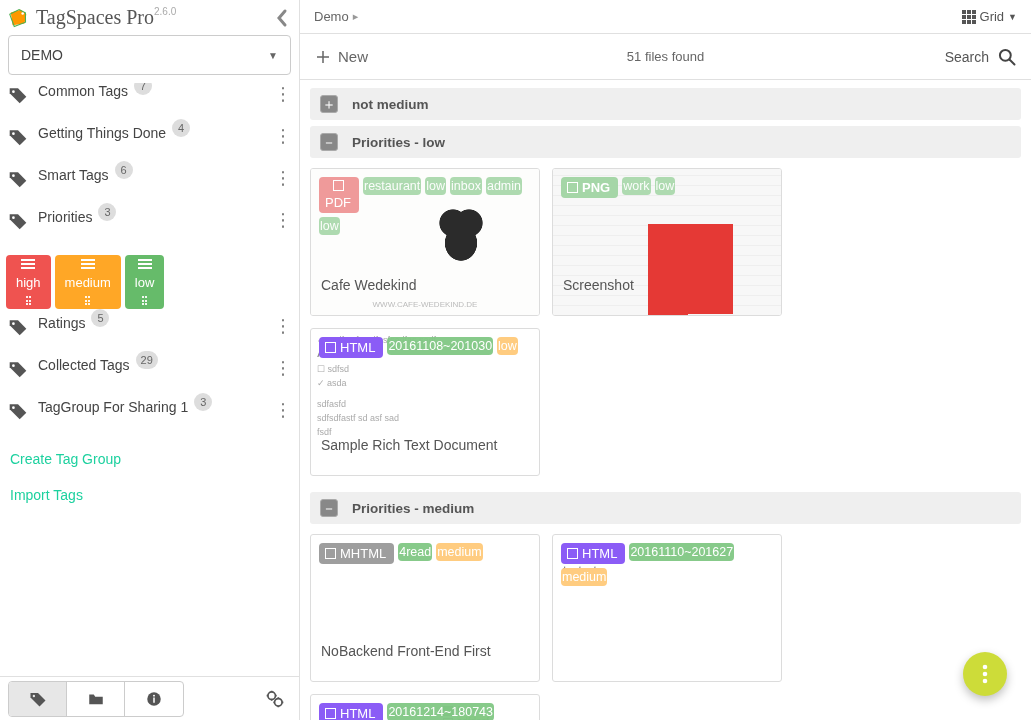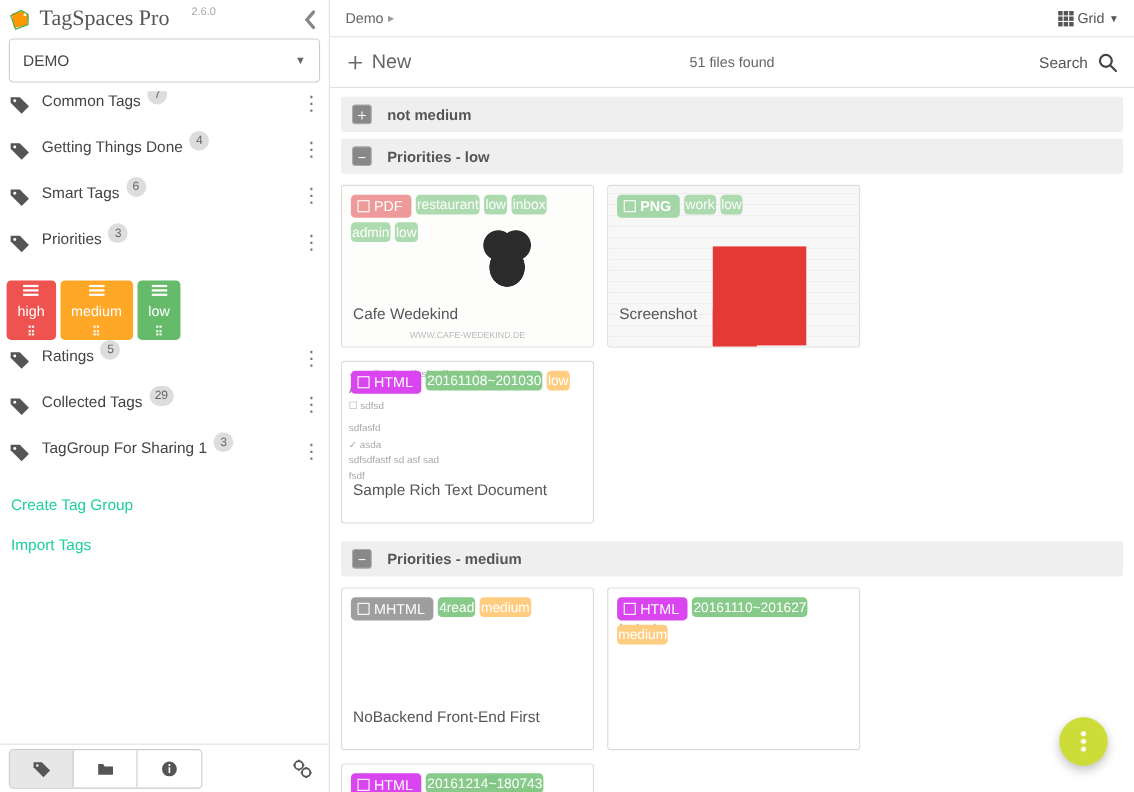--- a/index.html
+++ b/index.html
@@ -26,21 +26,21 @@
     overflow:hidden;position:relative;
   }
   
   .app{display:flex;height:100%;}
   .sidebar{width:300px;flex:none;border-right:1px solid var(--border);display:flex;flex-direction:column;position:relative;}
   .main{flex:1;display:flex;flex-direction:column;min-width:0;}
   
   .sb-header{display:flex;align-items:center;padding:6px 10px 2px 8px;}
   .logo{width:22px;height:22px;flex:none;margin-right:6px;}
   .brand{font-family:"Brush Script MT","Segoe Script",cursive;font-size:20px;color:#555;}
-  .version{font-size:10px;color:#aaa;margin-left:20px;position:relative;top:-6px;text-align:center;}
+  .version{font-size:10px;color:#aaa;margin-left:0;position:relative;top:-6px;text-align:center;}
   .sb-collapse{margin-left:auto;color:#888;cursor:pointer;font-size:22px;line-height:1;}
   
   .loc-select{margin:4px 8px 8px 8px;border:1px solid #ccc;border-radius:4px;height:40px;display:flex;align-items:center;padding:0 12px;cursor:pointer;background:#fff;}
   .loc-select .caret{margin-left:auto;font-size:10px;color:#666;}
   
   .sb-scroll{flex:1;overflow:auto;padding-bottom:80px;}
   .tag-group-row{display:flex;align-items:flex-start;height:42px;padding:0 4px 0 6px;cursor:pointer;}
   .tag-ico{width:24px;height:24px;margin-right:8px;display:flex;align-items:center;justify-content:center;color:#555;}
   .tag-ico svg{width:20px;height:20px;fill:#555;}
   .tg-name{color:var(--text);}
@@ -56,39 +56,39 @@
   .btn-group>.active{background:#e7e7e7;}
   .sb-settings{margin-left:auto;color:#555;cursor:pointer;padding:6px;}
   
   .m-top{height:34px;display:flex;align-items:center;padding:0 14px;border-bottom:1px solid var(--border);font-size:13px;color:#666;}
   .m-breadcrumb{display:flex;align-items:center;gap:4px;cursor:pointer;}
   .m-view{margin-left:auto;display:flex;align-items:center;gap:4px;cursor:pointer;color:#555;}
   .grid-ico{display:inline-grid;grid-template-columns:repeat(3,4px);grid-template-rows:repeat(3,4px);gap:1px;}
   .grid-ico span{background:#555;width:4px;height:4px;}
   
   .m-toolbar{height:46px;display:flex;align-items:center;padding:0 14px;border-bottom:1px solid var(--border);}
-  .m-new{display:flex;align-items:center;gap:6px;color:#666;cursor:pointer;font-size:18px;}
+  .m-new{display:flex;align-items:center;gap:6px;color:#666;cursor:pointer;font-size:15px;}
   .m-count{position:absolute;left:50%;transform:translateX(-50%);color:#666;font-size:13px;}
   .m-toolbar{position:relative;}
   .m-search{margin-left:auto;display:flex;align-items:center;gap:8px;color:#555;cursor:pointer;}
   
   .m-content{flex:1;overflow:auto;padding:2px 10px 40px 10px;}
   .group-header{display:flex;align-items:center;gap:14px;height:32px;background:var(--panel);border-radius:3px;padding:0 10px;margin:6px 0;}
   .gh-toggle{width:18px;height:18px;border-radius:3px;border:1px solid #aaa;background:#888;color:#fff;font-size:14px;line-height:1;display:flex;align-items:center;justify-content:center;}
   .gh-title{font-weight:600;color:#555;font-size:13.5px;}
   .cards{display:flex;gap:12px;flex-wrap:wrap;padding:4px 0 10px 0;}
   .card{width:230px;height:148px;border:1px solid #dcdcdc;border-radius:3px;position:relative;overflow:hidden;background:#fff;cursor:pointer;}
   .card .thumb{position:absolute;inset:0;}
   .card .title{position:absolute;left:10px;right:10px;top:108px;color:#555;font-size:14px;white-space:nowrap;overflow:hidden;text-overflow:ellipsis;}
   .badge-row{position:absolute;left:8px;top:8px;display:flex;flex-wrap:wrap;gap:4px;align-items:flex-start;max-width:210px;}
   .ext-badge{background:#aeaeae;color:#fff;border-radius:4px;padding:3px 8px 3px 6px;font-size:13px;display:flex;align-items:center;gap:4px;}
   .ext-badge .box{width:11px;height:11px;border:1.5px solid #fff;display:inline-block;}
-  .ext-pdf{background:#ef9a9a;}
+  .ext-pdf{background:#ef9a9a;flex-direction:column;}
   .ext-png{background:#a5d6a7;font-weight:bold;}
-  .ext-html{background:#d946ef;}
+  .ext-html{background:#8b5cf6;}
   .ext-mhtml{background:#9e9e9e;}
   .chip{border-radius:4px;padding:2px 1px;font-size:12.5px;color:#fff;}
   .chip.green{background:rgba(129,199,132,0.95);color:#fff;}
   .chip.peach{background:#ffcc80;color:#fff;}
   .chip.tag-green{background:rgba(165,214,167,0.9);color:rgba(255,255,255,0.95);}
   
   .pri-chip{border-radius:4px;padding:4px 10px;font-size:13px;color:#fff;display:inline-flex;align-items:center;gap:6px;flex-direction:column;}
   .pri-chip .grip{display:inline-grid;grid-template-columns:repeat(2,2px);grid-template-rows:repeat(3,2px);gap:1.5px;}
   .pri-chip .grip span{background:rgba(255,255,255,0.9);width:2px;height:2px;}
   .pri-high{background:var(--orange-high);}
@@ -368,22 +368,22 @@
               <span class="chip tag-green">work</span>
               <span class="chip tag-green">low</span>
             </div>
             <div class="title">Screenshot</div>
           </div>
           <div class="card">
             <div class="thumb th-rtf">
               <div>✓ sadfa sf asdfasfsadfas sadf</div>
               <div class="bold">ADSAD</div>
               <div>☐ sdfsd</div>
+              <div>✓ asda</div>
               <div style="margin-top:6px">sdfasfd</div>
-              <div>✓ asda</div>
               <div>sdfsdfastf sd asf sad</div>
               <div>fsdf</div>
             </div>
             <div class="badge-row">
               <span class="ext-badge ext-html">
                 <span class="box"></span>
                 <span>HTML</span>
               </span>
               <span class="chip green">20161108~201030</span>
               <span class="chip peach">low</span>

